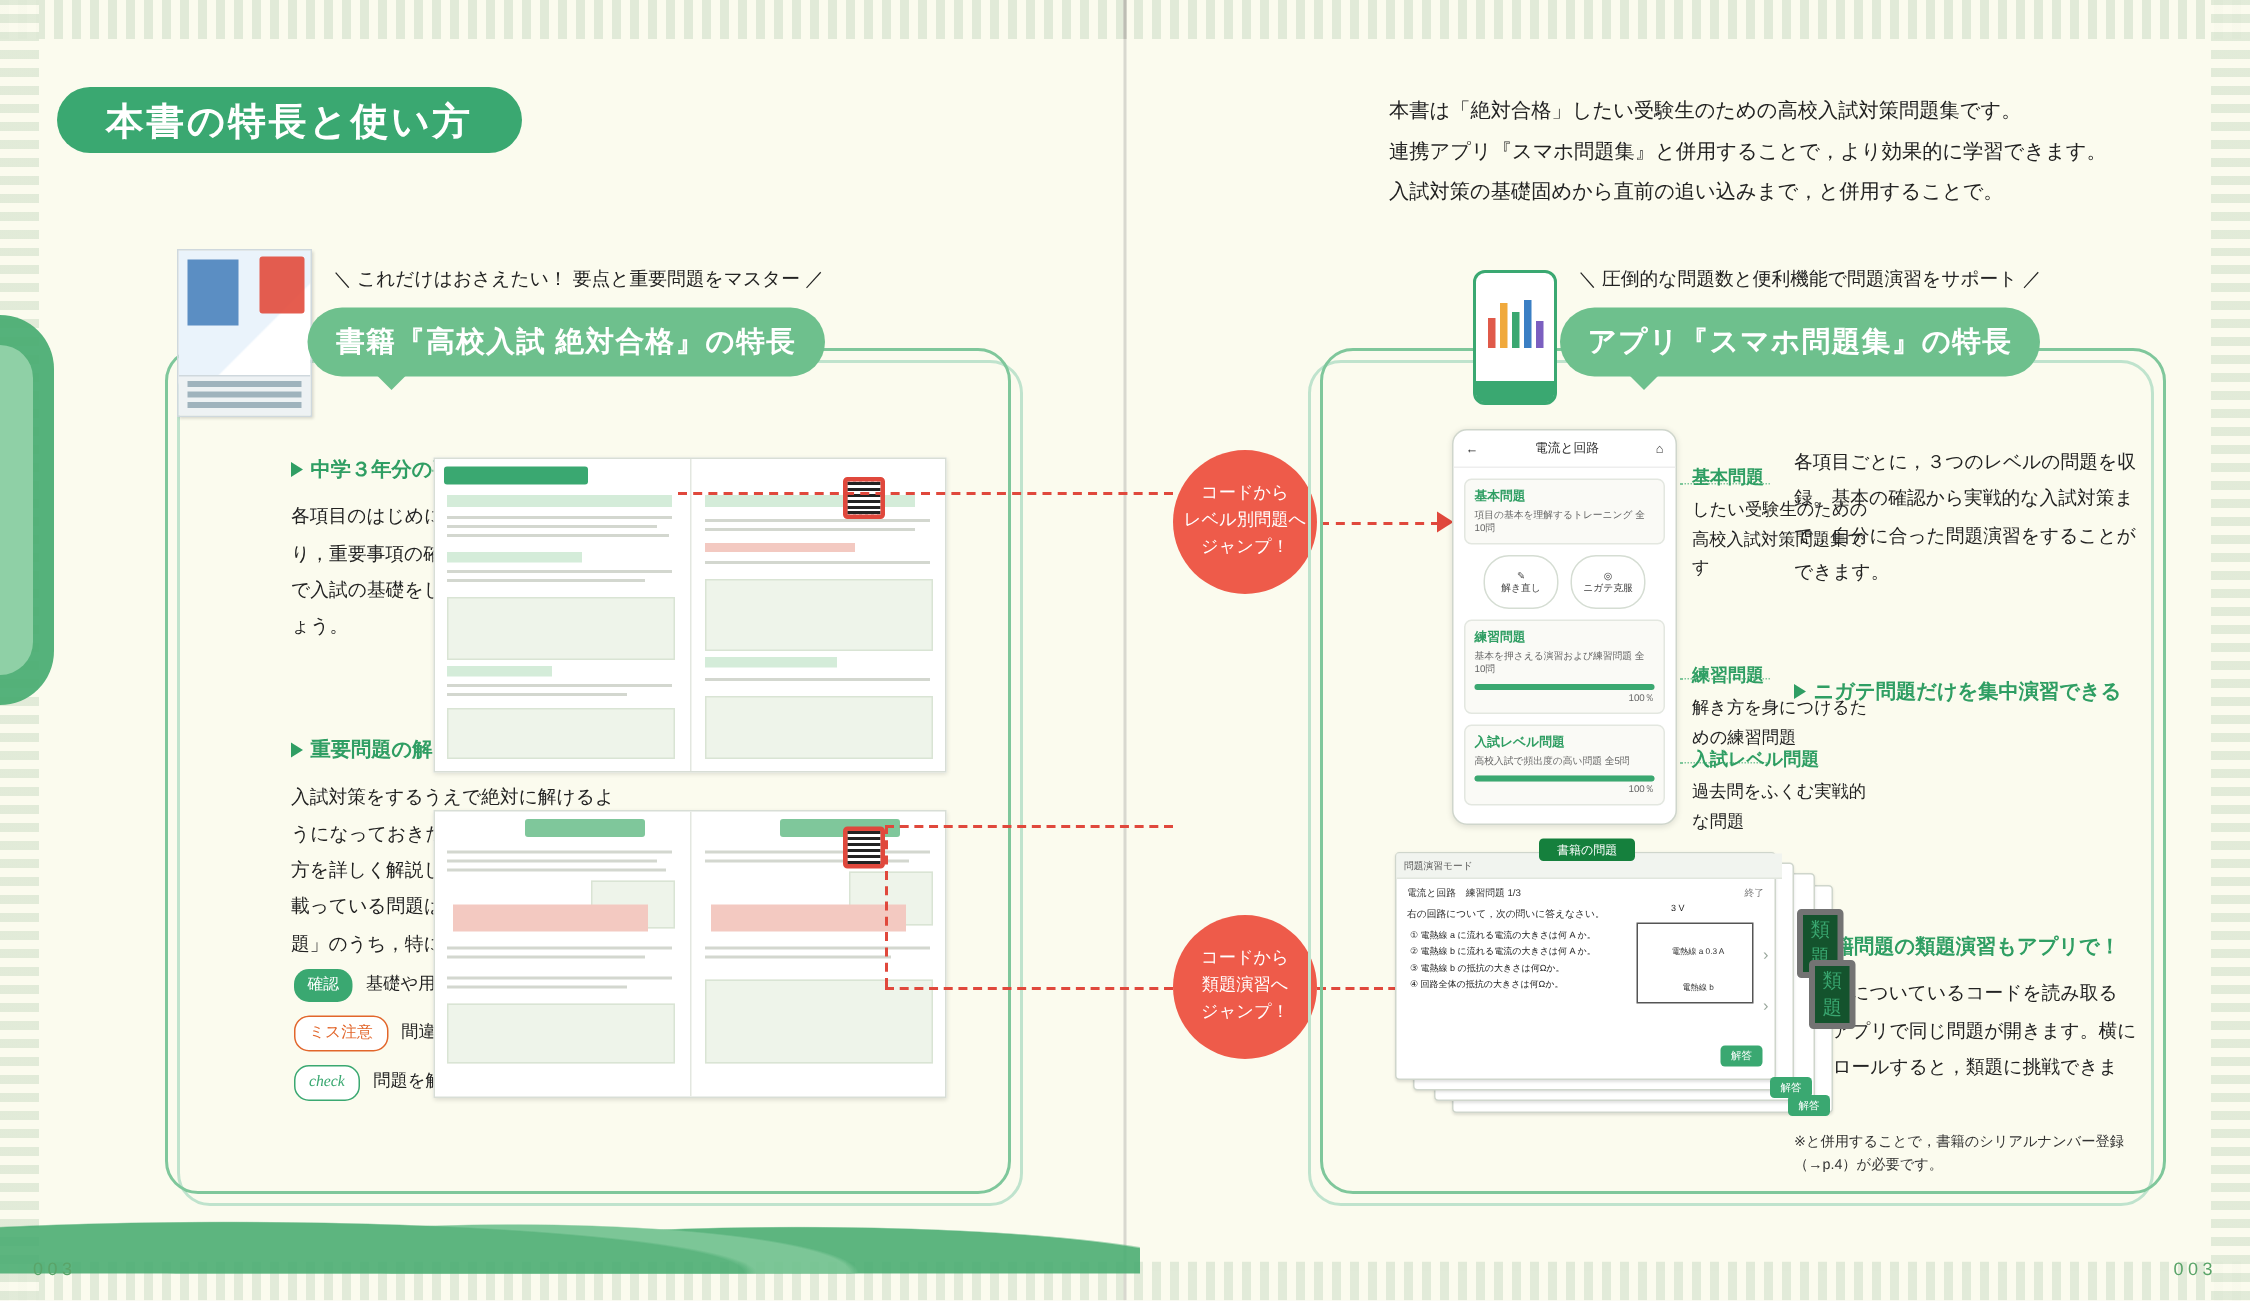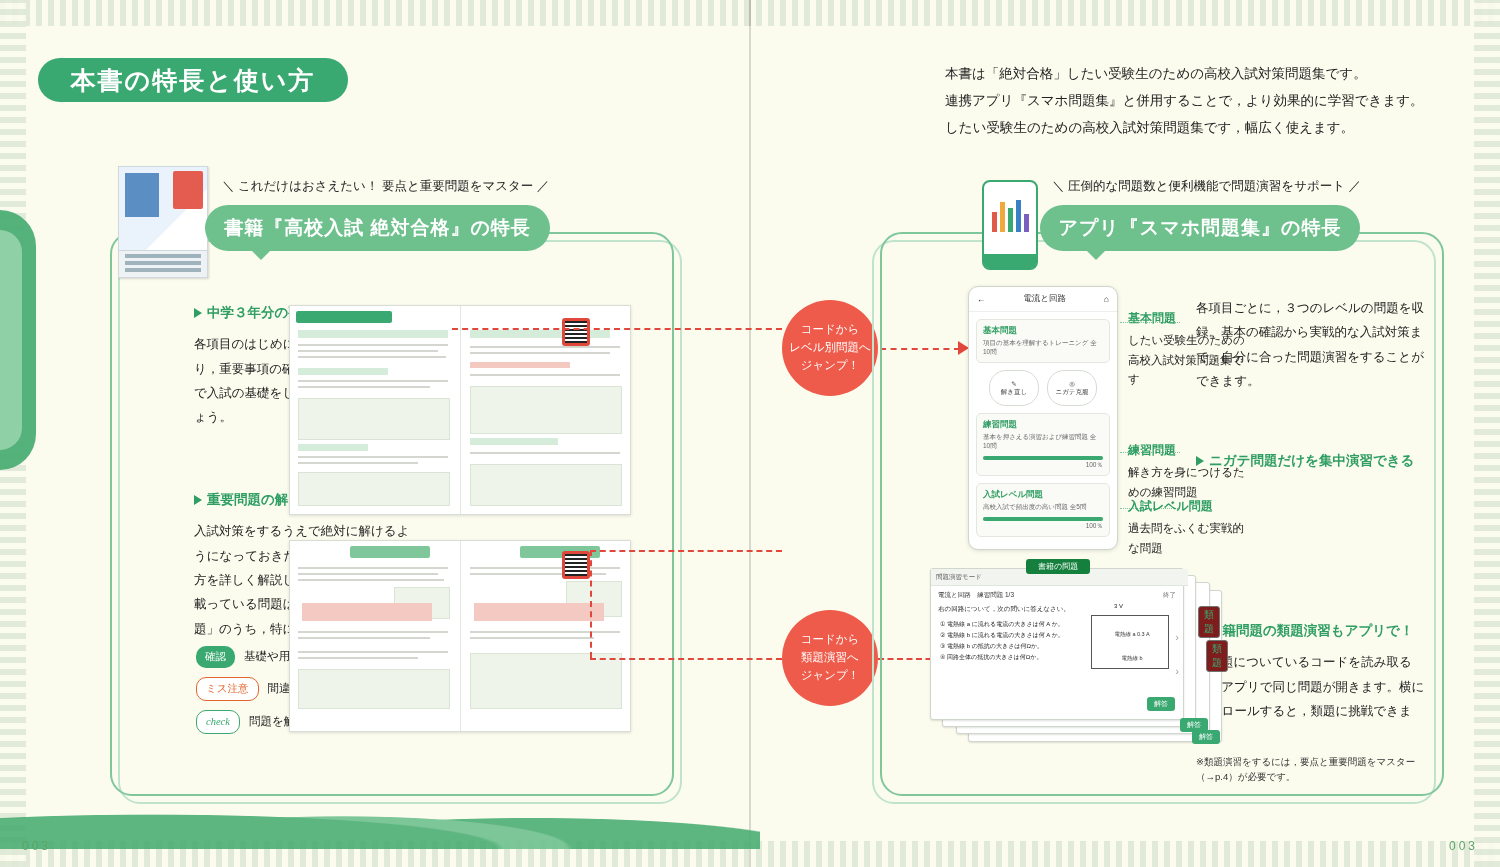--- a/index.html
+++ b/index.html
@@ -75,21 +75,21 @@
     position:absolute;left:0;bottom:18px;width:760px;height:60px;
     background:
       radial-gradient(ellipse at 20% 100%, #4cae74 0 40%, transparent 41%),
       radial-gradient(ellipse at 45% 100%, #6fc18e 0 38%, transparent 39%),
       radial-gradient(ellipse at 70% 100%, #4cae74 0 36%, transparent 37%);
     opacity:.9;
   }
 
   
   .intro{
-    position:absolute;left:945px;top:60px;width:500px;
+    position:absolute;left:926px;top:60px;width:500px;
     font-size:13.5px;line-height:2.0;color:#222;
   }
 
   
   .banner{
     position:absolute;height:46px;border-radius:23px;background:#6ec08d;
     display:flex;align-items:center;justify-content:center;
     color:#fff;font-size:19px;font-weight:bold;letter-spacing:1px;
   }
   .banner.book{left:205px;top:205px;width:345px;}
@@ -234,21 +234,21 @@
   }
   .card.c-a{left:38px;top:22px;width:252px;height:150px;}
   .card.c-b{left:26px;top:14px;width:252px;height:150px;}
   .card.c-c{left:12px;top:7px;width:252px;height:150px;}
   .card.c-d{left:0px;top:0px;width:252px;height:150px;}
   .card-head{position:absolute;left:0;top:0;width:100%;height:16px;background:#f1f4ef;border-bottom:1px solid #e1e6de;font-size:6.5px;color:#555;display:flex;align-items:center;padding-left:5px;}
   .tag-green{
     position:absolute;left:96px;top:-9px;background:#15803d;color:#fff;font-size:8px;
     padding:2px 12px;border-radius:3px;
   }
-  .tag-small{position:absolute;background:#7f1d1d;border:1px solid #737373;color:#3aa871;font-size:10px;padding:1px 5px;border-radius:3px;}
+  .tag-small{position:absolute;background:#14532d;border:4px solid #737373;color:#3aa871;font-size:13px;padding:1px 5px;border-radius:3px;}
   .btn-mini{position:absolute;background:#3aa871;color:#fff;font-size:7px;padding:2px 7px;border-radius:3px;}
   .chev{position:absolute;color:#9aa79c;font-size:11px;}
   .diagram{position:absolute;border:1px solid #555;}
 </style>
 </head>
 <body>
 
 <div class="page">
 
   <div class="frame-top"></div>
@@ -264,21 +264,21 @@
   <div class="bottom-leaves"></div>
 
   <div class="folio folio-l">003</div>
   <div class="folio folio-r">003</div>
 
   <div class="title-pill">本書の特長と使い方</div>
 
   <div class="intro">
     <div>本書は「絶対合格」したい受験生のための高校入試対策問題集です。</div>
     <div>連携アプリ『スマホ問題集』と併用することで，より効果的に学習できます。</div>
-    <div>したい受験生のための高校入試対策問題集です，幅広く使えます。</div>
+    <div>入試対策の基礎固めから直前の追い込みまで，と併用することで。</div>
   </div>
 
   <div class="outline-box ob-left2"></div>
   <div class="outline-box ob-left"></div>
 
   <div class="bookcover">
     <div class="bc-blue"></div>
       <div class="bc-red"></div>
     <div class="bc-strip">
         <i></i>
@@ -478,21 +478,21 @@
       <span class="tri"></span>
       <span>ニガテ問題だけを集中演習できる</span>
     </h4>
   </div>
   <div class="rfeat rf3">
     <h4>
       <span class="tri"></span>
       <span>書籍問題の類題演習もアプリで！</span>
     </h4>
     <div>各問題についているコードを読み取ると，アプリで同じ問題が開きます。横にスクロールすると，類題に挑戦できます。</div>
-    <div class="note">※類題演習をするには，要点と重要問題をマスター（→p.4）が必要です。</div>
+    <div class="note">※と併用することで，書籍のシリアルナンバー登録（→p.4）が必要です。</div>
   </div>
 
   <div class="cards">
     <div class="card c-a"></div>
     <div class="card c-b"></div>
     <div class="card c-c"></div>
     <div class="card c-d">
       <div class="card-head">問題演習モード</div>
       <div style="position:absolute;left:7px;top:22px;font-size:6.5px;color:#333;">電流と回路　練習問題 1/3</div>
       <div style="position:absolute;right:7px;top:22px;font-size:6.5px;color:#777;">終了</div>

